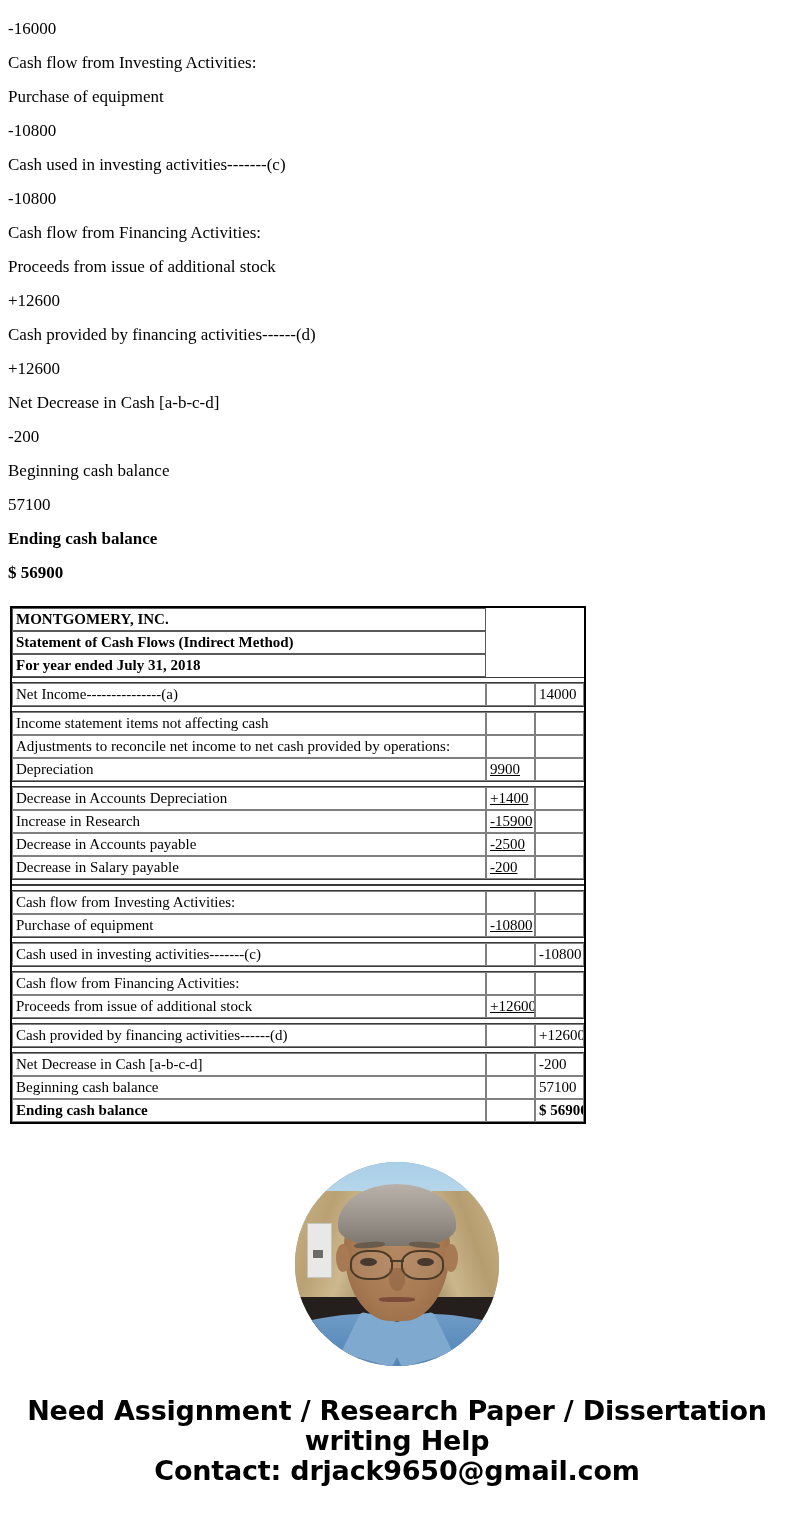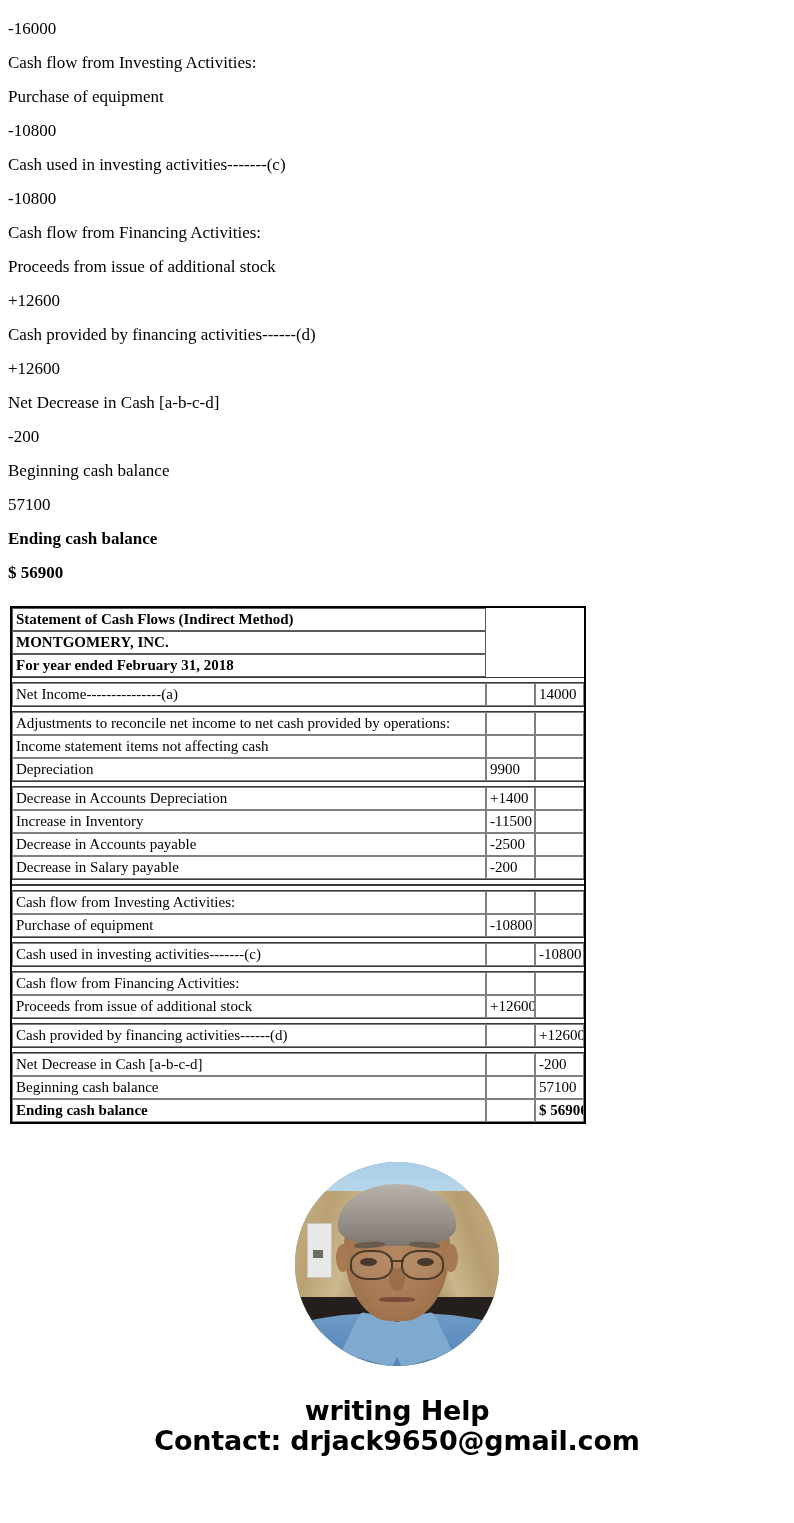--- a/index.html
+++ b/index.html
@@ -70,21 +70,21 @@
     line-height: 3px;
     font-size: 0;
     background: #ffffff;
   }
   .gap-row td.rule {
     border-top: 1px solid #3a3a3a;
     border-bottom: 1px solid #3a3a3a;
     height: 1px;
   }
   td.c1 { width: 466px; }
-  td.c2 { width: 52px; }
+  td.c2 { width: 52px; text-decoration: underline; }
   td.c3 { width: 56px; }
   td.title-cell {
     font-weight: bold;
     font-size: 15.5px;
     border: 1px solid #5a5a5a;
   }
   td.bold-cell { font-weight: bold; }
 
   
   .portrait-area {
@@ -220,74 +220,74 @@
     <p class="text-line">Beginning cash balance</p>
     <p class="text-line">57100</p>
     <p class="text-line bold">Ending cash balance</p>
     <p class="text-line bold">$ 56900</p>
   </div>
 
 <div class="table-wrap">
   <table class="cashflow">
     <tbody id="table-body">
         <tr>
+          <td class="cell title-cell c1">MONTGOMERY, INC.</td>
+          <td class="blank-span" colspan="2"></td>
+        </tr>
+        <tr>
           <td class="cell title-cell c1">Statement of Cash Flows (Indirect Method)</td>
           <td class="blank-span" colspan="2"></td>
         </tr>
         <tr>
-          <td class="cell title-cell c1">MONTGOMERY, INC.</td>
+          <td class="cell title-cell c1">For year ended July 31, 2018</td>
           <td class="blank-span" colspan="2"></td>
         </tr>
-        <tr>
-          <td class="cell title-cell c1">For year ended February 31, 2018</td>
-          <td class="blank-span" colspan="2"></td>
-        </tr>
         <tr class="gap-row">
           <td class="rule c1"></td>
           <td class="rule c2"></td>
           <td class="rule c3"></td>
         </tr>
         <tr>
           <td class="cell c1">Net Income---------------(a)</td>
           <td class="cell c2"></td>
           <td class="cell c3">14000</td>
         </tr>
         <tr class="gap-row">
           <td class="rule c1"></td>
           <td class="rule c2"></td>
           <td class="rule c3"></td>
         </tr>
         <tr>
+          <td class="cell c1">Income statement items not affecting cash</td>
+          <td class="cell c2"></td>
+          <td class="cell c3"></td>
+        </tr>
+        <tr>
           <td class="cell c1">Adjustments to reconcile net income to net cash provided by operations:</td>
-          <td class="cell c2"></td>
-          <td class="cell c3"></td>
-        </tr>
-        <tr>
-          <td class="cell c1">Income statement items not affecting cash</td>
           <td class="cell c2"></td>
           <td class="cell c3"></td>
         </tr>
         <tr>
           <td class="cell c1">Depreciation</td>
           <td class="cell c2">9900</td>
           <td class="cell c3"></td>
         </tr>
         <tr class="gap-row">
           <td class="rule c1"></td>
           <td class="rule c2"></td>
           <td class="rule c3"></td>
         </tr>
         <tr>
           <td class="cell c1">Decrease in Accounts Depreciation</td>
           <td class="cell c2">+1400</td>
           <td class="cell c3"></td>
         </tr>
         <tr>
-          <td class="cell c1">Increase in Inventory</td>
-          <td class="cell c2">-11500</td>
+          <td class="cell c1">Increase in Research</td>
+          <td class="cell c2">-15900</td>
           <td class="cell c3"></td>
         </tr>
         <tr>
           <td class="cell c1">Decrease in Accounts payable</td>
           <td class="cell c2">-2500</td>
           <td class="cell c3"></td>
         </tr>
         <tr>
           <td class="cell c1">Decrease in Salary payable</td>
           <td class="cell c2">-200</td>
@@ -393,15 +393,16 @@
     <div class="p-eyeR"></div>
     <div class="p-glassL"></div>
     <div class="p-glassR"></div>
     <div class="p-bridge"></div>
     <div class="p-nose"></div>
     <div class="p-mouth"></div>
   </div>
 </div>
 
 <div class="promo">
+  <span class="l1">Need Assignment / Research Paper / Dissertation</span>
   <span class="l2">writing Help</span>
   <span class="l2">Contact: drjack9650@gmail.com</span>
 </div>
 
 </body></html>

